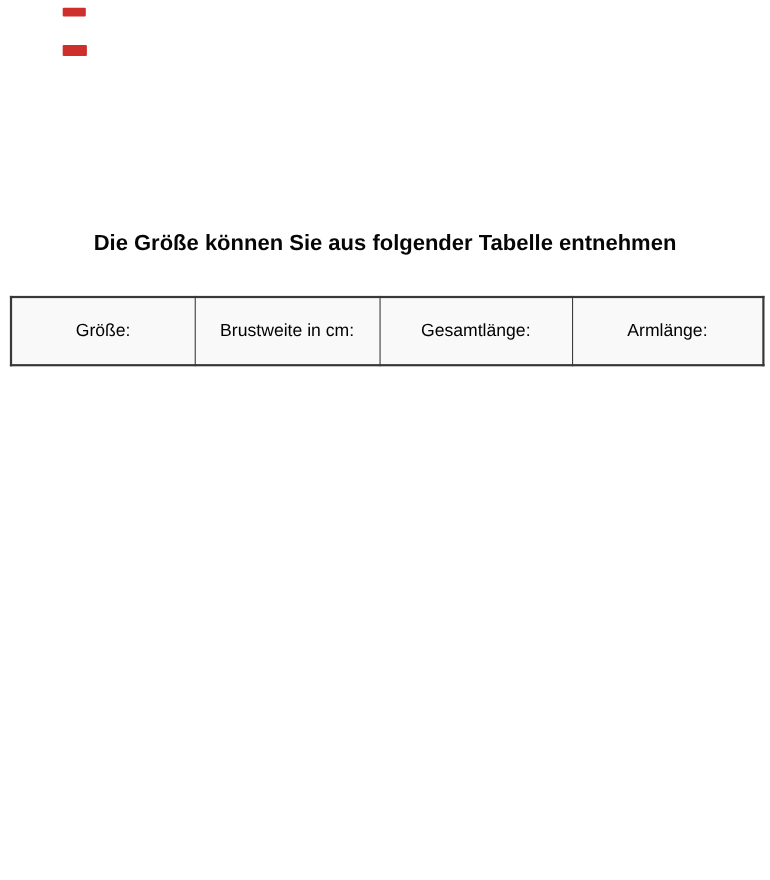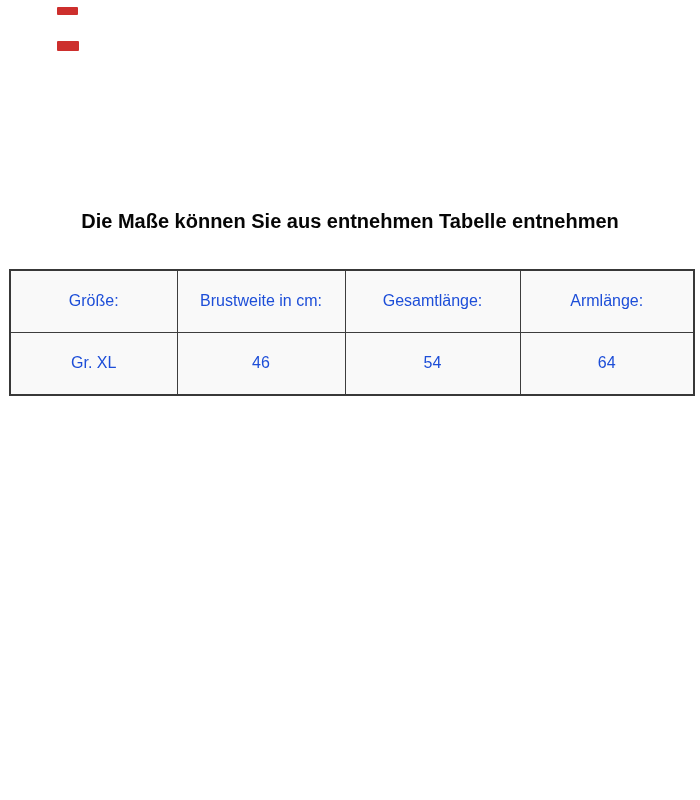--- a/index.html
+++ b/index.html
@@ -33,50 +33,44 @@
     background:#f9f9f9;
     border:2px solid #383838;
   }
   table.size-table th,
   table.size-table td{
     border:1px solid #3d3d3d;
     text-align:center;
     vertical-align:middle;
     font-size:16px;
     font-weight:400;
-    color:#1d4ed8;
+    color:#000000;
     padding:0;
   }
   table.size-table thead tr{height:62px;}
   table.size-table tbody tr{height:63px;}
 </style>
 </head>
 <body>
 
 <div class="red-mark red-mark-1" style="background: rgb(205, 47, 45);"></div>
 <div class="red-mark red-mark-2" style="background: rgb(205, 47, 45);"></div>
 
-<h1 class="title">Die Maße können Sie aus entnehmen Tabelle entnehmen</h1>
+<h1 class="title">Die Größe können Sie aus folgender Tabelle entnehmen</h1>
 
 <table class="size-table">
   <colgroup>
     <col style="width:167px">
     <col style="width:168px">
     <col style="width:175px">
     <col style="width:174px">
   </colgroup>
 <thead>
       <tr>
         <th>Größe:</th>
         <th>Brustweite in cm:</th>
         <th>Gesamtlänge:</th>
         <th>Armlänge:</th>
       </tr>
     </thead>
     <tbody>
-      <tr>
-        <td>Gr. XL</td>
-        <td>46</td>
-        <td>54</td>
-        <td>64</td>
-      </tr>
     </tbody>
   </table>
 
 </body></html>

